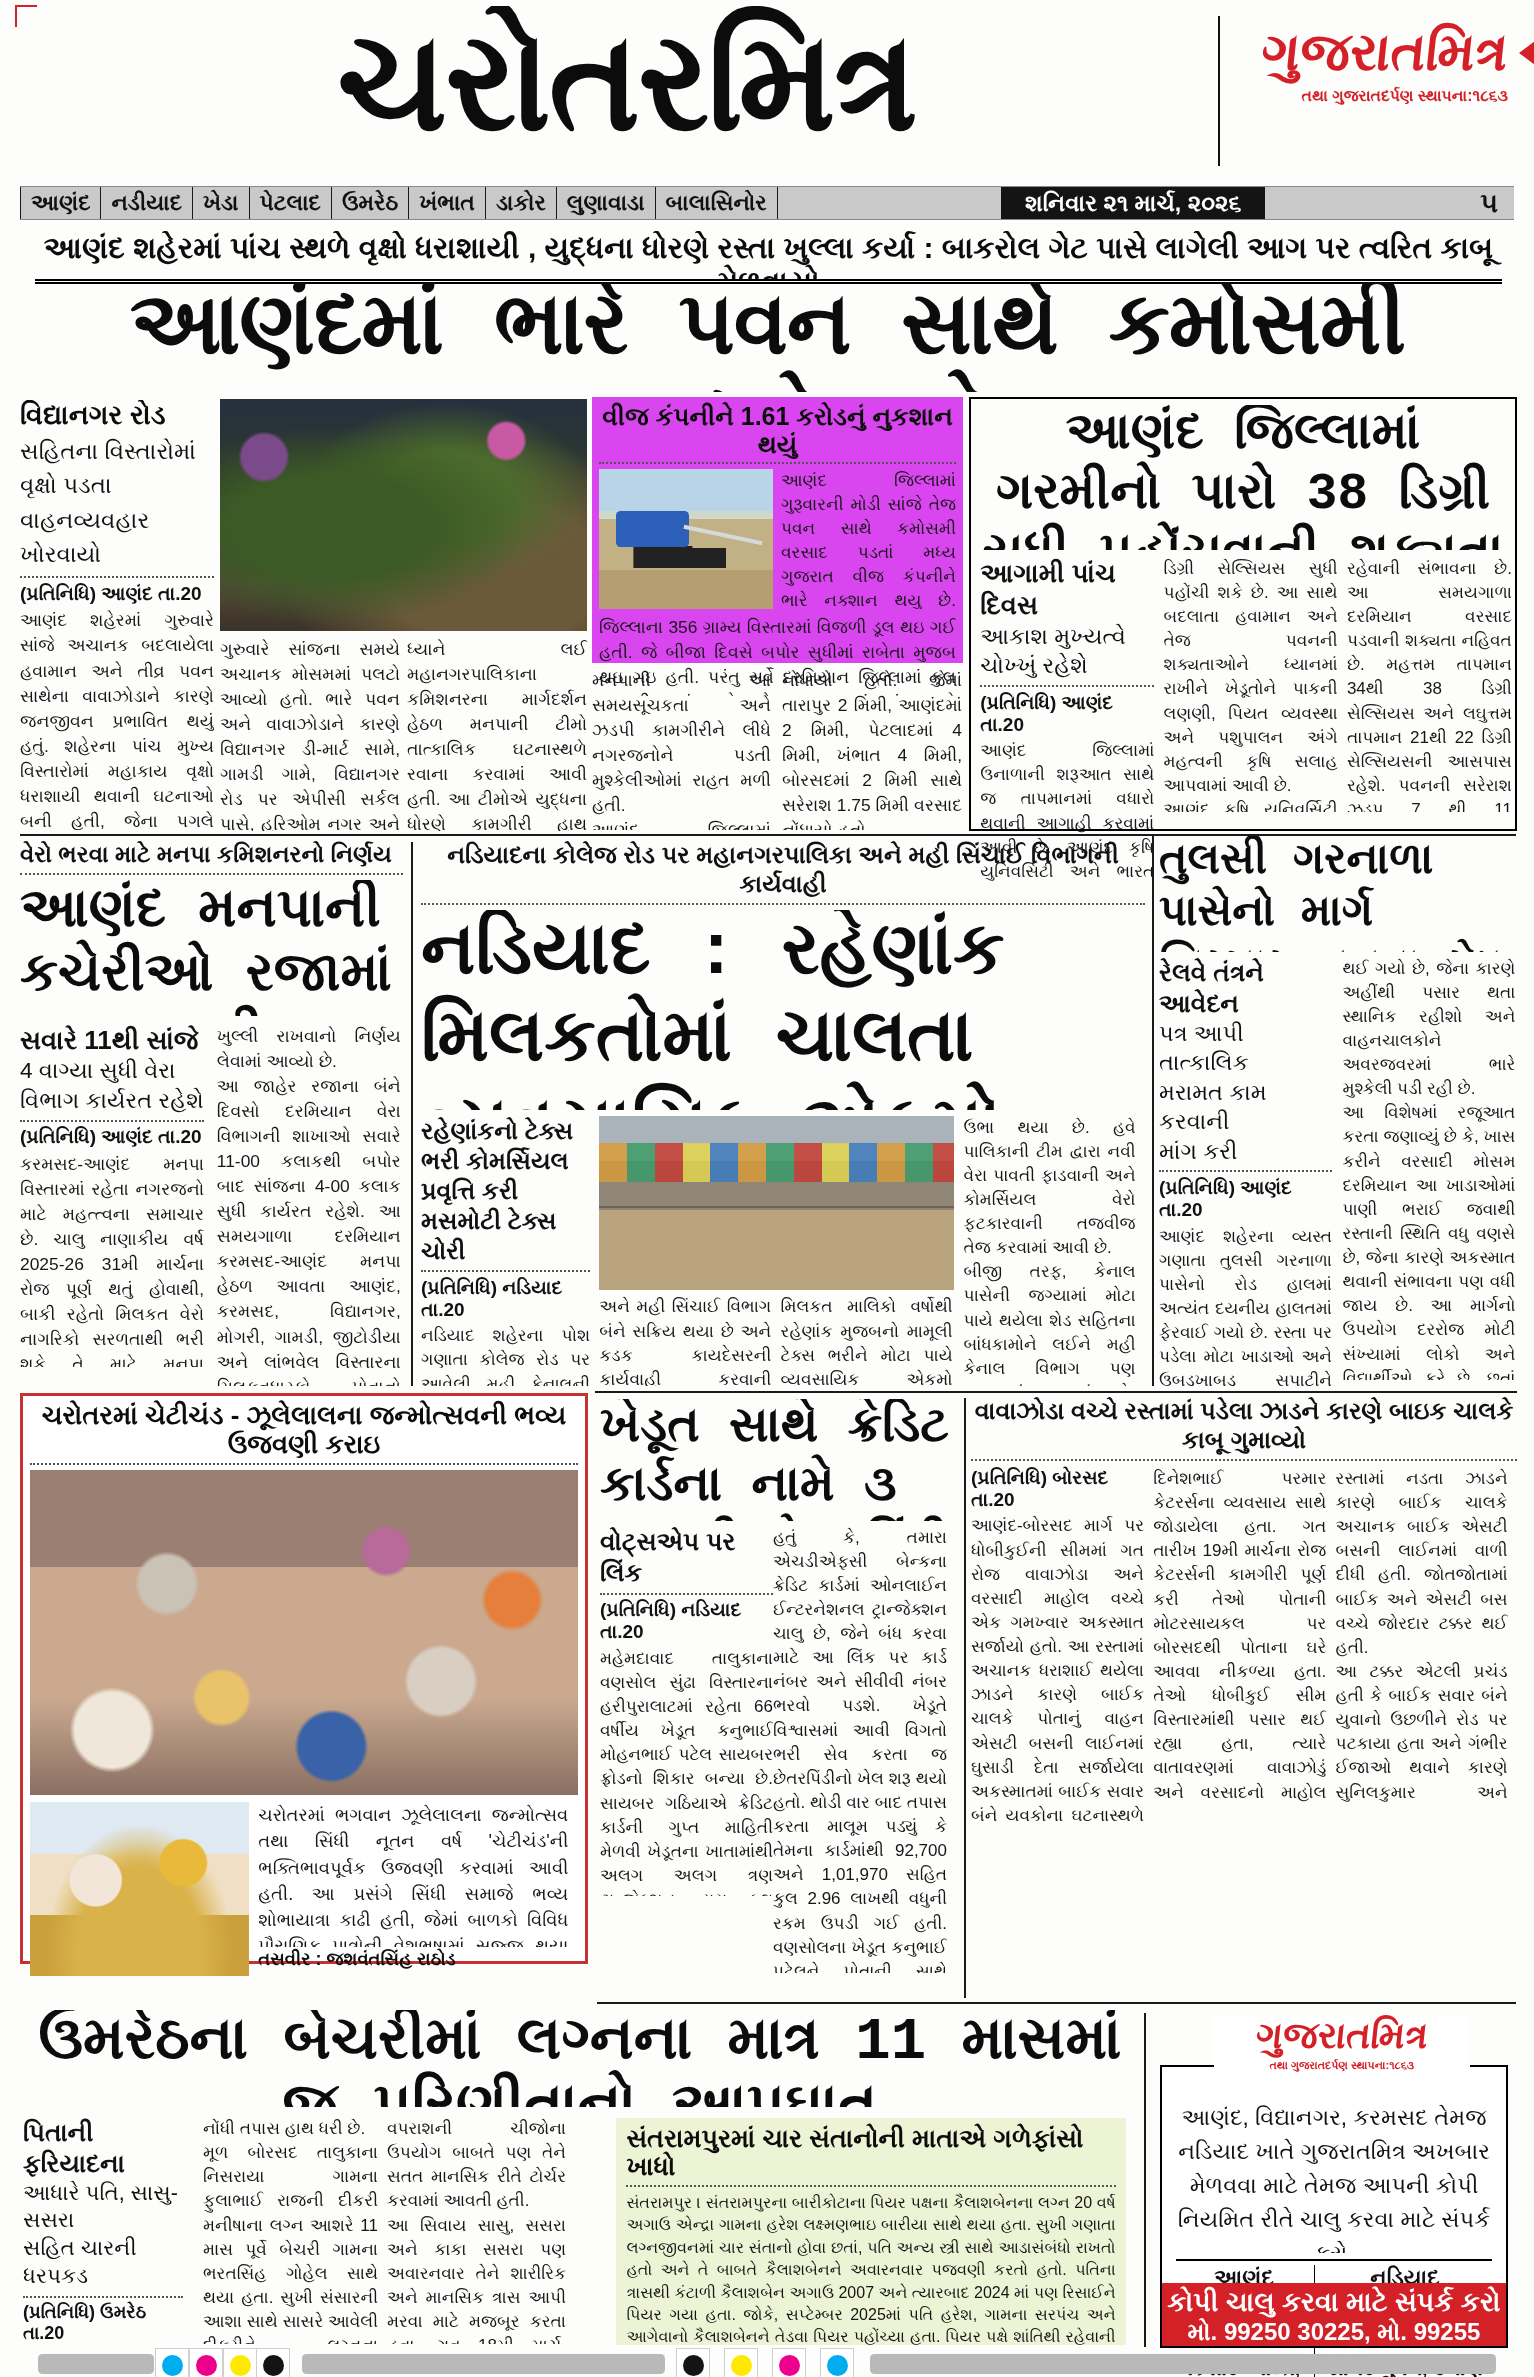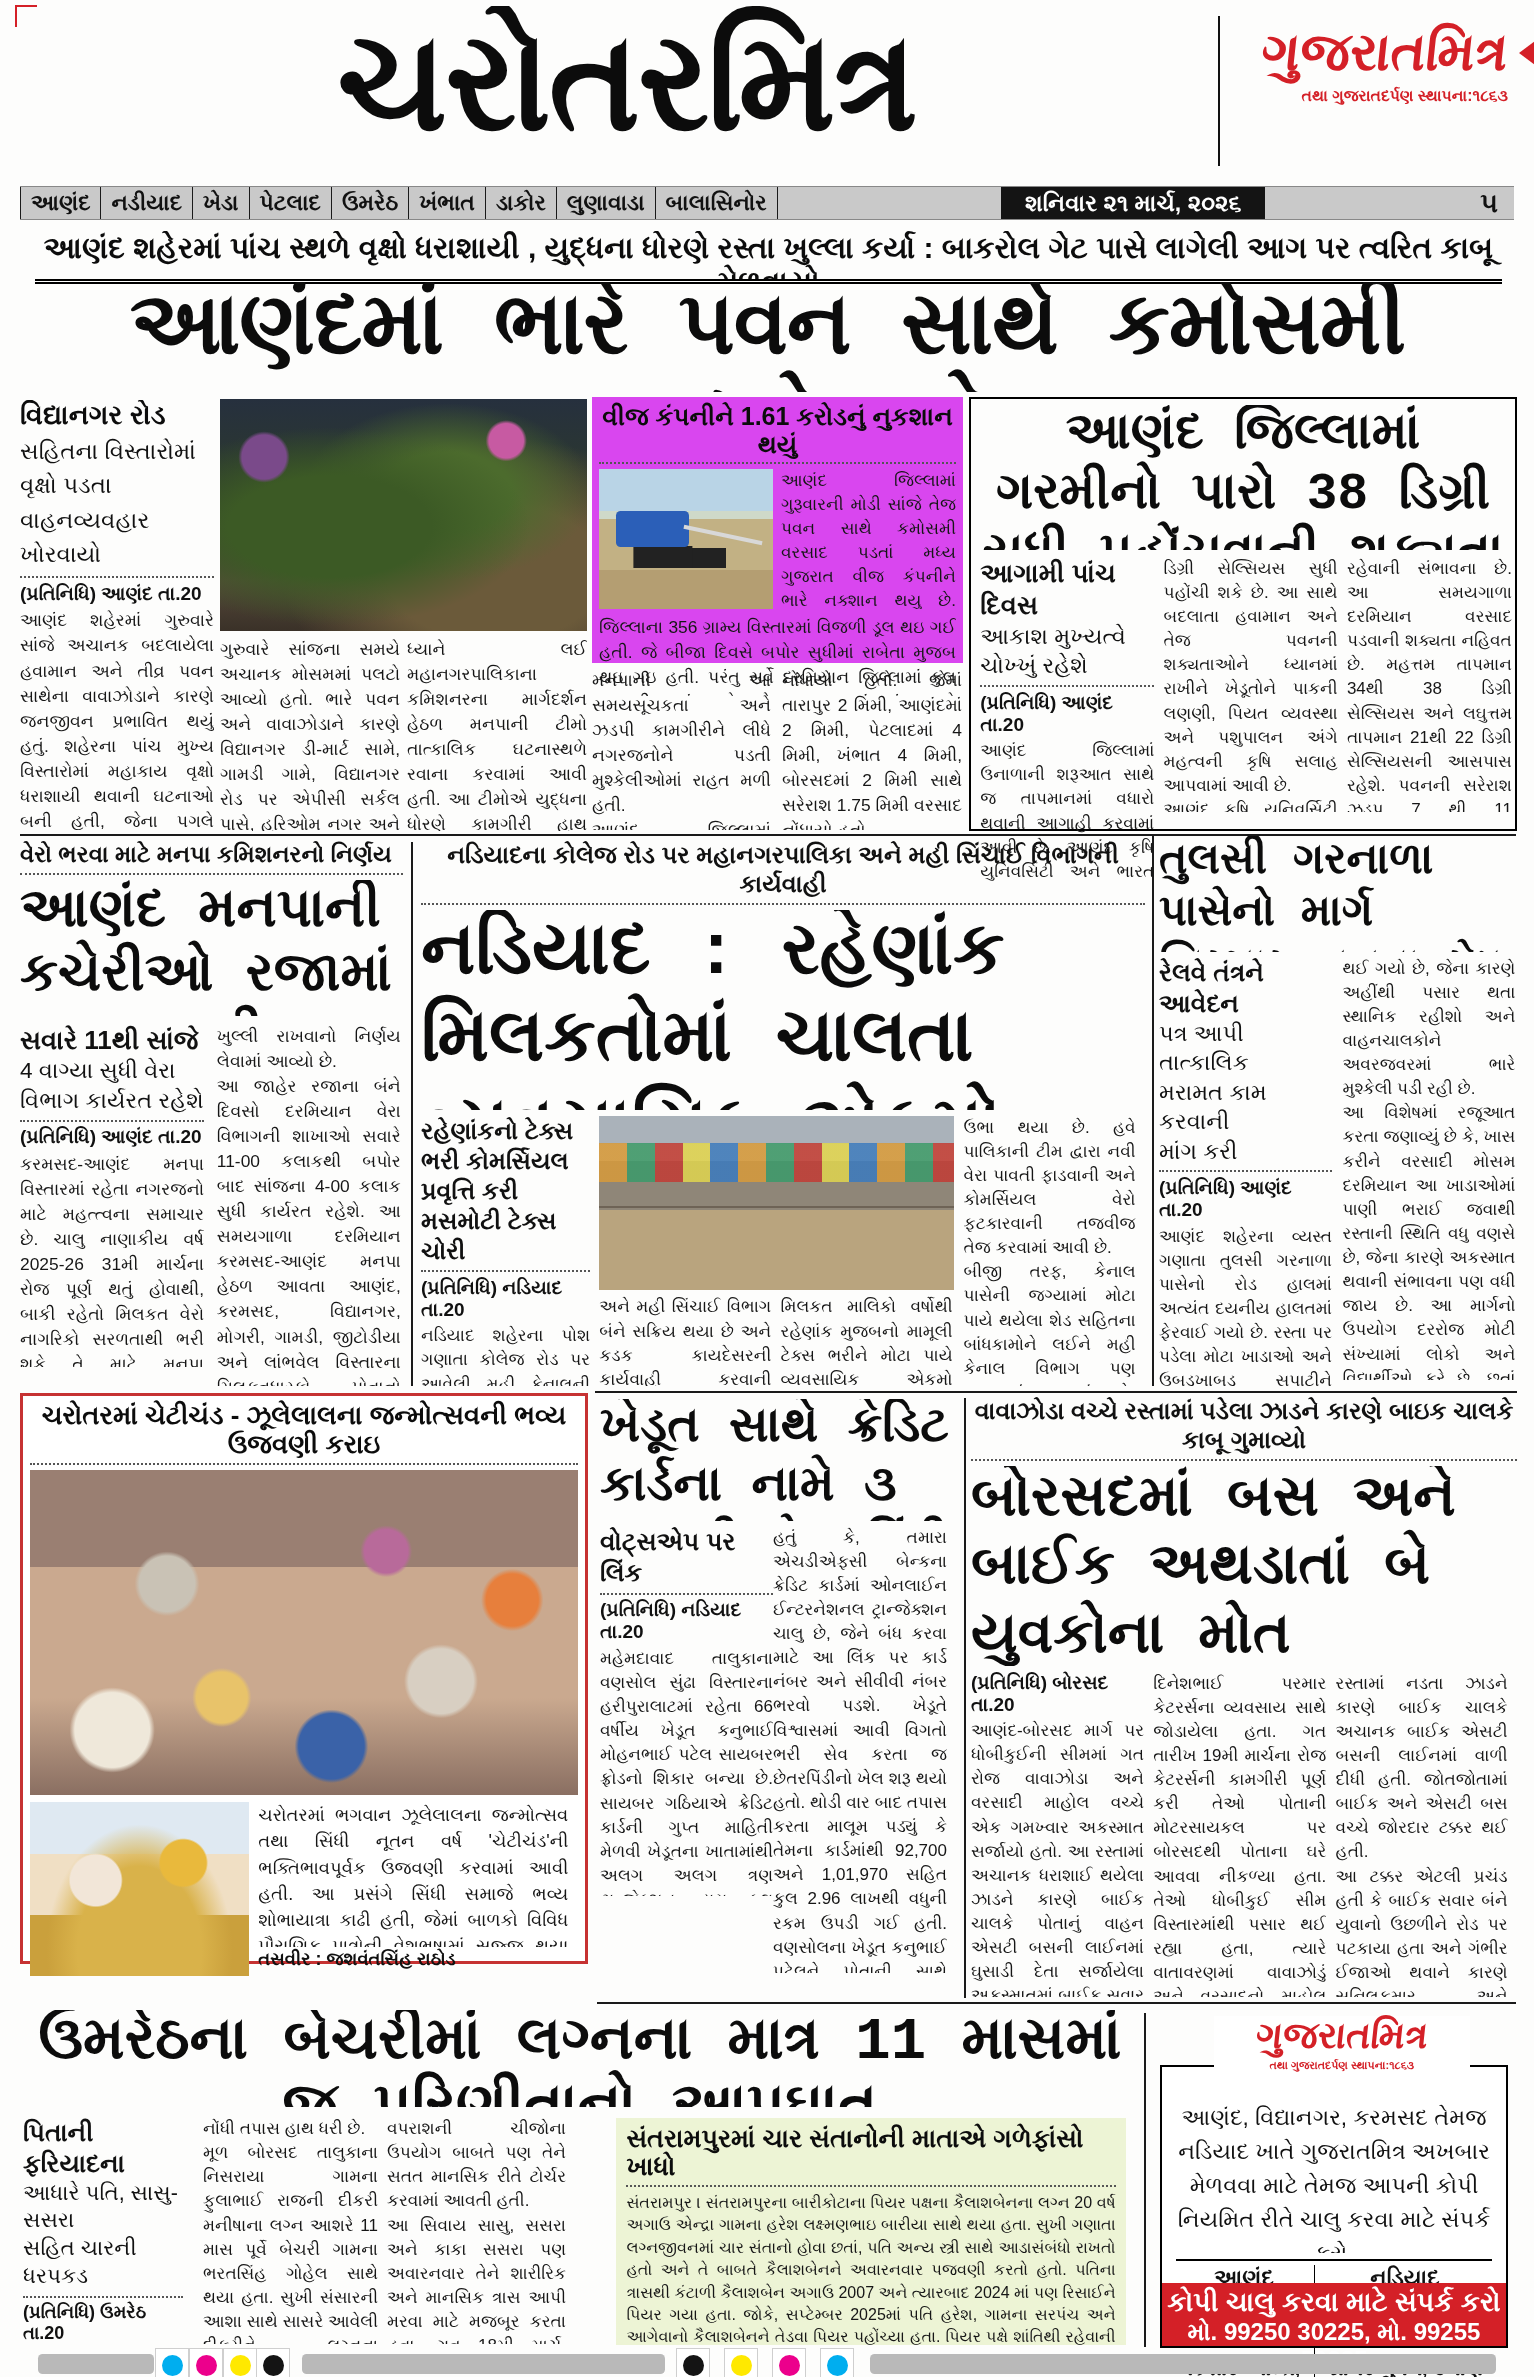--- a/index.html
+++ b/index.html
@@ -224,21 +224,20 @@
         <div class="body2 preline" style="height:249px;">મહેમદાવાદ તાલુકાના વણસોલ સુંઢા વિસ્તારના હરીપુરાલાટમાં રહેતા 66 વર્ષીય ખેડૂત કનુભાઈ મોહનભાઈ પટેલ સાયબર ફ્રોડનો શિકાર બન્યા છે. સાયબર ગઠિયાએ ક્રેડિટ કાર્ડની ગુપ્ત માહિતી મેળવી ખેડૂતના ખાતામાંથી અલગ અલગ ત્રણ ટ્રાન્જેક્શન દ્વારા કુલ રૂપિયા 2,96,640 સાફ કરી દીધા હતા.
 આ ઘટનાની વિગત મુજબ, ગત બીજી ફેબ્રુઆરીના રોજ ખેડૂતના વોટ્સએપ પર એક અજાણ્યા નંબર પરથી એપીકે ફાઈલની લિંક આવી હતી. ગઠિયાએ ફોન કરીને જણાવ્યું</div>
       </div>
       <div class="body2" style="width:174px;flex:none;height:447px;">હતું કે, તમારા એચડીએફસી બેન્કના ક્રેડિટ કાર્ડમાં ઓનલાઈન ઈન્ટરનેશનલ ટ્રાન્જેક્શન ચાલુ છે, જેને બંધ કરવા માટે આ લિંક પર કાર્ડ નંબર અને સીવીવી નંબર ભરવો પડશે. ખેડૂતે વિશ્વાસમાં આવી વિગતો ભરી સેવ કરતા જ છેતરપિંડીનો ખેલ શરૂ થયો હતો. થોડી વાર બાદ તપાસ કરતા માલૂમ પડ્યું કે તેમના કાર્ડમાંથી 92,700 અને 1,01,970 સહિત કુલ 2.96 લાખથી વધુની રકમ ઉપડી ગઈ હતી. વણસોલના ખેડૂત કનુભાઈ પટેલને પોતાની સાથે છેતરપિંડી થઈ હોવાનું જણાતા ખેડૂતે તાત્કાલિક સાયબર હેલ્પલાઈન નંબર 1930 પર જાણ કરી હતી. બાદમાં મહેમદાવાદ પોલીસ મથકે અજાણ્યા મોબાઈલ ધારક વિરુદ્ધ વિધિવત ફરિયાદ નોંધાવતા પોલીસે તપાસનો ધમધમાટ શરૂ કર્યો છે.</div>
     </div>
   </div>
 
   <div class="abs" style="left:971px;top:1397px;width:546px;height:600px;overflow:hidden;">
     <div class="kick ctr" style="font-size:24px;">વાવાઝોડા વચ્ચે રસ્તામાં પડેલા ઝાડને કારણે બાઇક ચાલકે કાબૂ ગુમાવ્યો</div>
     <div class="dotr"></div>
-    <div class="hd ser" style="font-size:57px;line-height:1.2;height:200px;overflow:hidden;">બોરસદમાં બસ અને બાઈક અથડાતાં બે યુવકોના મોત</div>
     <div style="display:flex;gap:9.3px;margin-top:5.8px;">
       <div style="width:173px;flex:none;">
         <div class="byline" style="margin-top:0;">(પ્રતિનિધિ) બોરસદ તા.20</div>
         <div class="body2" style="height:307px;">આણંદ-બોરસદ માર્ગ પર ધોબીકુઈની સીમમાં ગત રોજ વાવાઝોડા અને વરસાદી માહોલ વચ્ચે એક ગમખ્વાર અકસ્માત સર્જાયો હતો. આ રસ્તામાં અચાનક ધરાશાઈ થયેલા ઝાડને કારણે બાઈક ચાલકે પોતાનું વાહન એસટી બસની લાઈનમાં ઘુસાડી દેતા સર્જાયેલા અકસ્માતમાં બાઈક સવાર બંને યુવકોના ઘટનાસ્થળે જ મોત નીપજ્યા હતા. મૃતક સુનિલકુમાર પઢિયાર અને મયંકકુમાર બંને</div>
       </div>
       <div class="body2 preline" style="width:173px;flex:none;height:336px;">દિનેશભાઈ પરમાર કેટરર્સના વ્યવસાય સાથે જોડાયેલા હતા. ગત તારીખ 19મી માર્ચના રોજ કેટરર્સની કામગીરી પૂર્ણ કરી તેઓ પોતાની મોટરસાયકલ પર બોરસદથી પોતાના ઘરે આવવા નીકળ્યા હતા. તેઓ ધોબીકુઈ સીમ વિસ્તારમાંથી પસાર થઈ રહ્યા હતા, ત્યારે વાતાવરણમાં વાવાઝોડું અને વરસાદનો માહોલ હતો. આ દરમિયાન રસ્તામાં વાવાઝોડાને કારણે એક ઝાડ ધરાશાઈ થયેલું હતું.
 સ્ત્રોત મુજબ, બાઈક ચાલક સુનિલકુમાર પૂરપાટ ઝડપે અને બેફિકરાઈથી વાહન ચલાવી રહ્યા હતા અને સામેથી આવતી બોરસદ-અમદાવાદ ઈન્ટરસીટી બસ પોતાની લાઈનમાં સલામત રીતે આવી રહી હતી. પરંતુ</div>
       <div class="body2 preline" style="width:172px;flex:none;height:336px;">રસ્તામાં નડતા ઝાડને કારણે બાઈક ચાલકે અચાનક બાઈક એસટી બસની લાઈનમાં વાળી દીધી હતી. જોતજોતામાં બાઈક અને એસટી બસ વચ્ચે જોરદાર ટક્કર થઈ હતી.
 આ ટક્કર એટલી પ્રચંડ હતી કે બાઈક સવાર બંને યુવાનો ઉછળીને રોડ પર પટકાયા હતા અને ગંભીર ઈજાઓ થવાને કારણે સુનિલકુમાર અને મયંકકુમાર બંનેના ઘટનાસ્થળે જ કરૂણ મોત નીપજ્યા હતા. આ અકસ્માત અંગે એસટી બસના ડ્રાઈવર ભારતભાઈ ખાંટે બાઈક ચાલક સુનિલકુમાર પઢિયાર સામે બોરસદ રૂરલ પોલીસ સ્ટેશનમાં ફરિયાદ નોંધાવી છે. જેના પગલે પોલીસે ગુનો નોંધી વધુ તપાસ શરૂ કરી છે.</div>
     </div>

